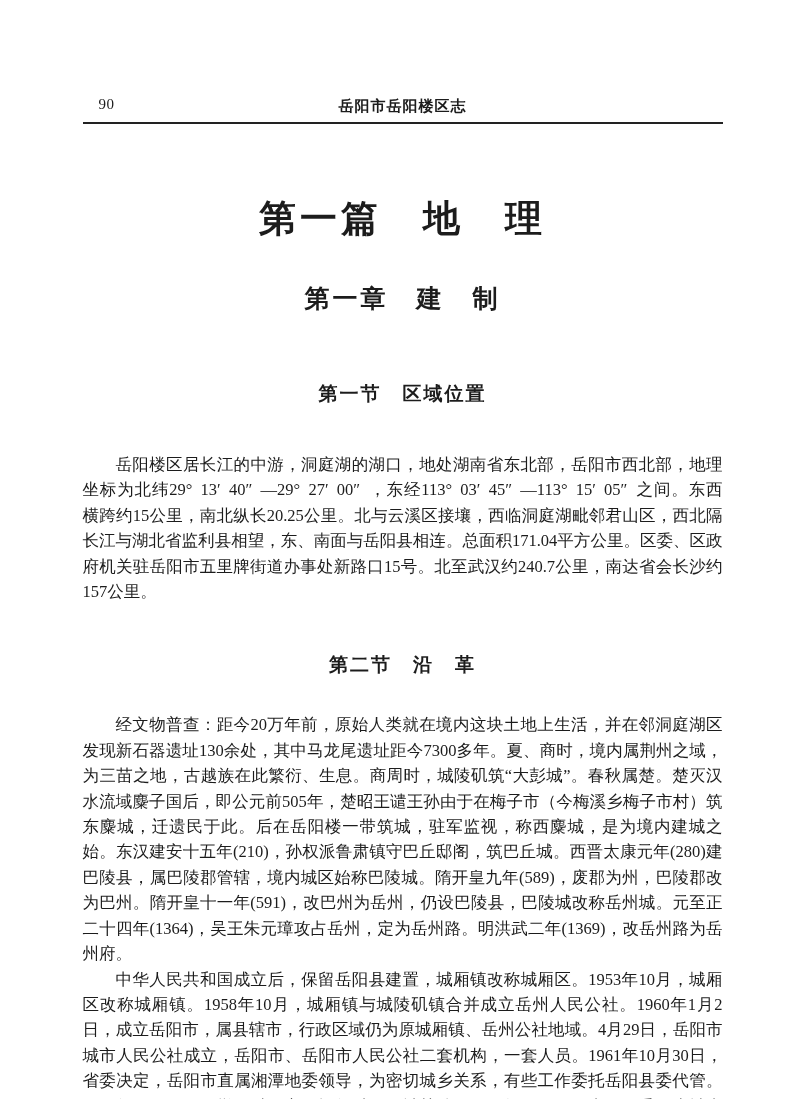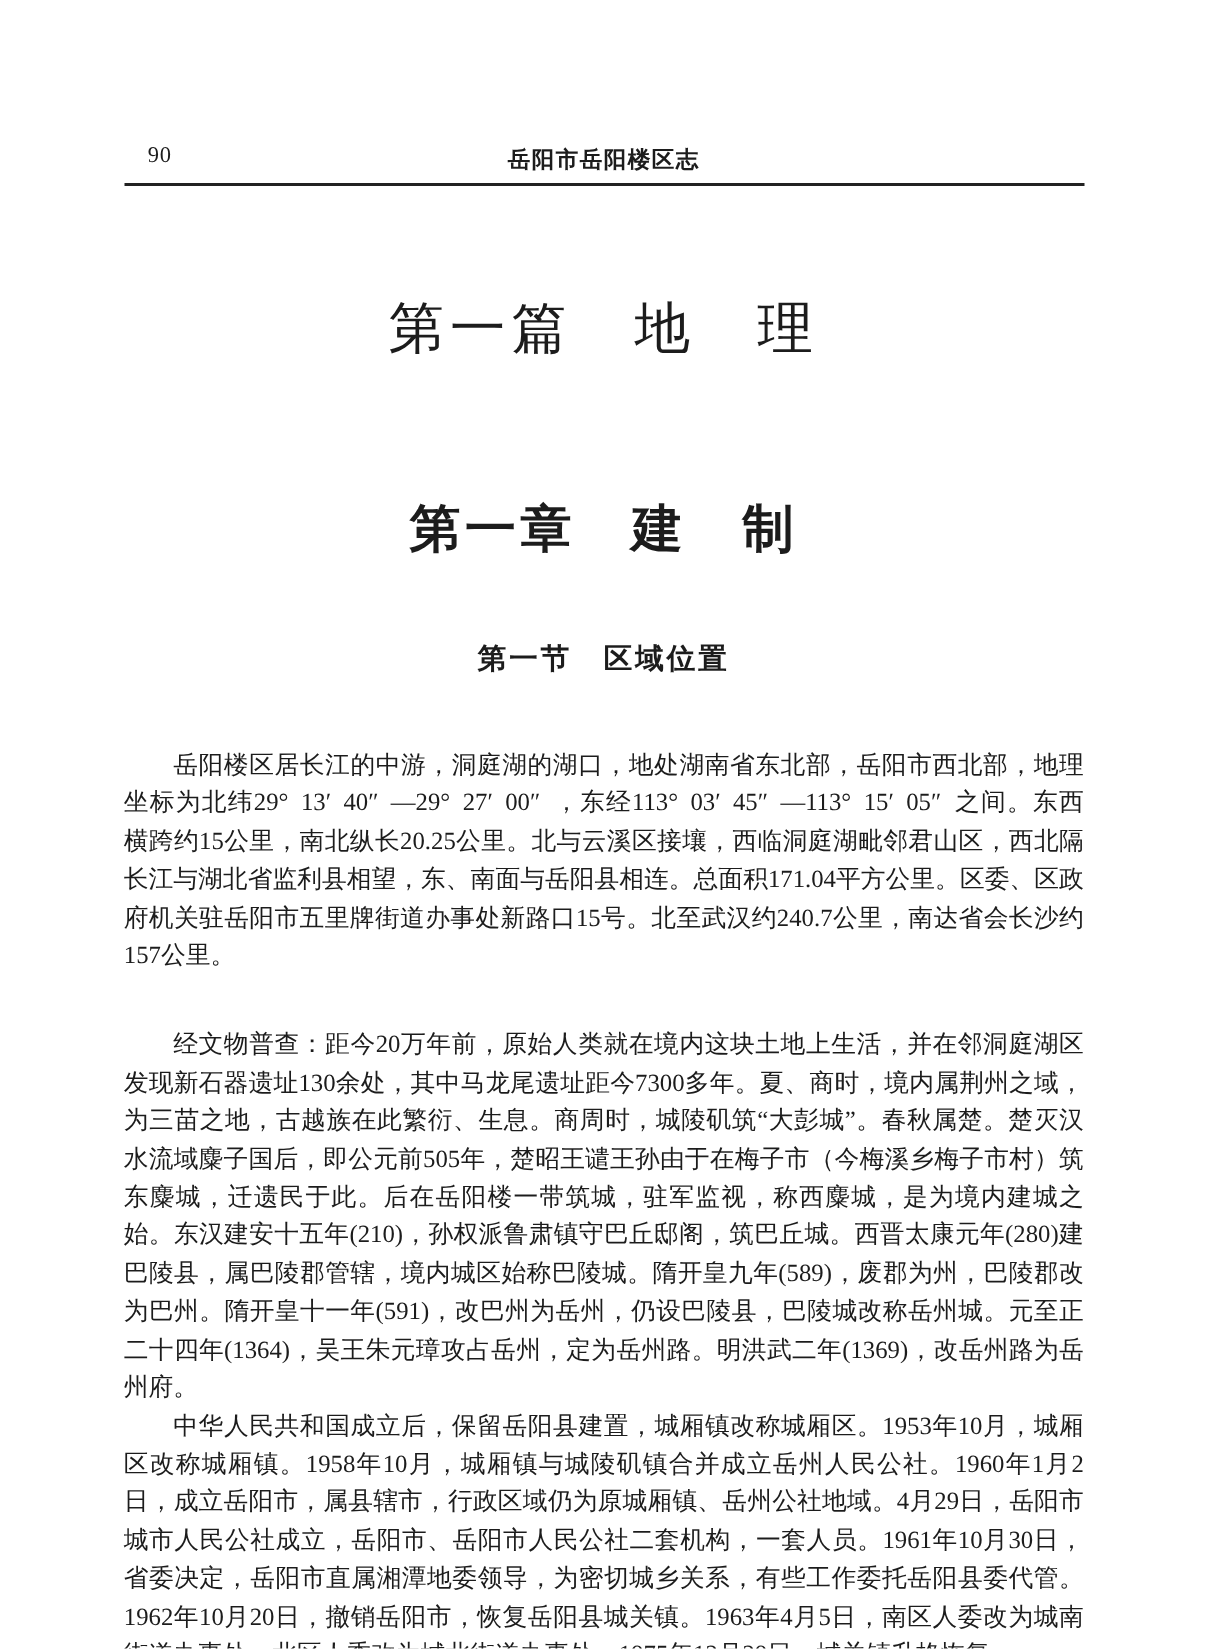--- a/index.html
+++ b/index.html
@@ -36,40 +36,40 @@
     top: 1px;
     text-align: center;
     font-family: Liberation Mono, monospace;
     font-weight: bold;
     font-size: 15px;
     letter-spacing: 1px;
   }
   .part-title {
     margin-top: 70px;
     text-align: center;
-    font-weight: normal;
+    font-weight: bold;
     font-size: 37px;
     letter-spacing: 4px;
   }
   .chapter-title {
-    margin-top: 86px;
+    margin-top: 38px;
     text-align: center;
     font-family: Liberation Mono, monospace;
     font-weight: bold;
-    font-size: 34px;
+    font-size: 25px;
     letter-spacing: 3px;
   }
   .section-title {
     text-align: center;
     font-family: "Liberation Sans", "DejaVu Sans", sans-serif;
     font-weight: bold;
     font-size: 19px;
     letter-spacing: 2px;
   }
-  .section-1 .section-title { margin-top: 50px; }
+  .section-1 .section-title { margin-top: 66px; }
   .section-2 .section-title { margin-top: 48px; }
   .section-body { margin-top: 45px; }
   .section-2 .section-body { margin-top: 34px; }
   .para {
     font-size: 16.5px;
     line-height: 25.4px;
     text-align: justify;
     text-indent: 2em;
     text-justify: inter-ideograph;
   }
@@ -89,19 +89,20 @@
   <div class="chapter-title">第一章　建　制</div>
 
   <div class="section section-1">
     <div class="section-title">第一节　区域位置</div>
     <div class="section-body">
       <p class="para">岳阳楼区居长江的中游，洞庭湖的湖口，地处湖南省东北部，岳阳市西北部，地理坐标为北纬29° 13′ 40″ —29° 27′ 00″ ，东经113° 03′ 45″ —113° 15′ 05″ 之间。东西横跨约15公里，南北纵长20.25公里。北与云溪区接壤，西临洞庭湖毗邻君山区，西北隔长江与湖北省监利县相望，东、南面与岳阳县相连。总面积171.04平方公里。区委、区政府机关驻岳阳市五里牌街道办事处新路口15号。北至武汉约240.7公里，南达省会长沙约157公里。</p>
     </div>
   </div>
 
   <div class="section section-2">
+    <div class="section-title">第二节　沿　革</div>
     <div class="section-body">
       <p class="para">经文物普查：距今20万年前，原始人类就在境内这块土地上生活，并在邻洞庭湖区发现新石器遗址130余处，其中马龙尾遗址距今7300多年。夏、商时，境内属荆州之域，为三苗之地，古越族在此繁衍、生息。商周时，城陵矶筑“大彭城”。春秋属楚。楚灭汉水流域麋子国后，即公元前505年，楚昭王谴王孙由于在梅子市（今梅溪乡梅子市村）筑东麋城，迁遗民于此。后在岳阳楼一带筑城，驻军监视，称西麋城，是为境内建城之始。东汉建安十五年(210)，孙权派鲁肃镇守巴丘邸阁，筑巴丘城。西晋太康元年(280)建巴陵县，属巴陵郡管辖，境内城区始称巴陵城。隋开皇九年(589)，废郡为州，巴陵郡改为巴州。隋开皇十一年(591)，改巴州为岳州，仍设巴陵县，巴陵城改称岳州城。元至正二十四年(1364)，吴王朱元璋攻占岳州，定为岳州路。明洪武二年(1369)，改岳州路为岳州府。</p>
       <p class="para">中华人民共和国成立后，保留岳阳县建置，城厢镇改称城厢区。1953年10月，城厢区改称城厢镇。1958年10月，城厢镇与城陵矶镇合并成立岳州人民公社。1960年1月2日，成立岳阳市，属县辖市，行政区域仍为原城厢镇、岳州公社地域。4月29日，岳阳市城市人民公社成立，岳阳市、岳阳市人民公社二套机构，一套人员。1961年10月30日，省委决定，岳阳市直属湘潭地委领导，为密切城乡关系，有些工作委托岳阳县委代管。1962年10月20日，撤销岳阳市，恢复岳阳县城关镇。1963年4月5日，南区人委改为城南街道办事处，北区人委改为城北街道办事处。1975年12月29日，城关镇升格恢复</p>
     </div>
   </div>
 
 </div>
 
 </body></html>

